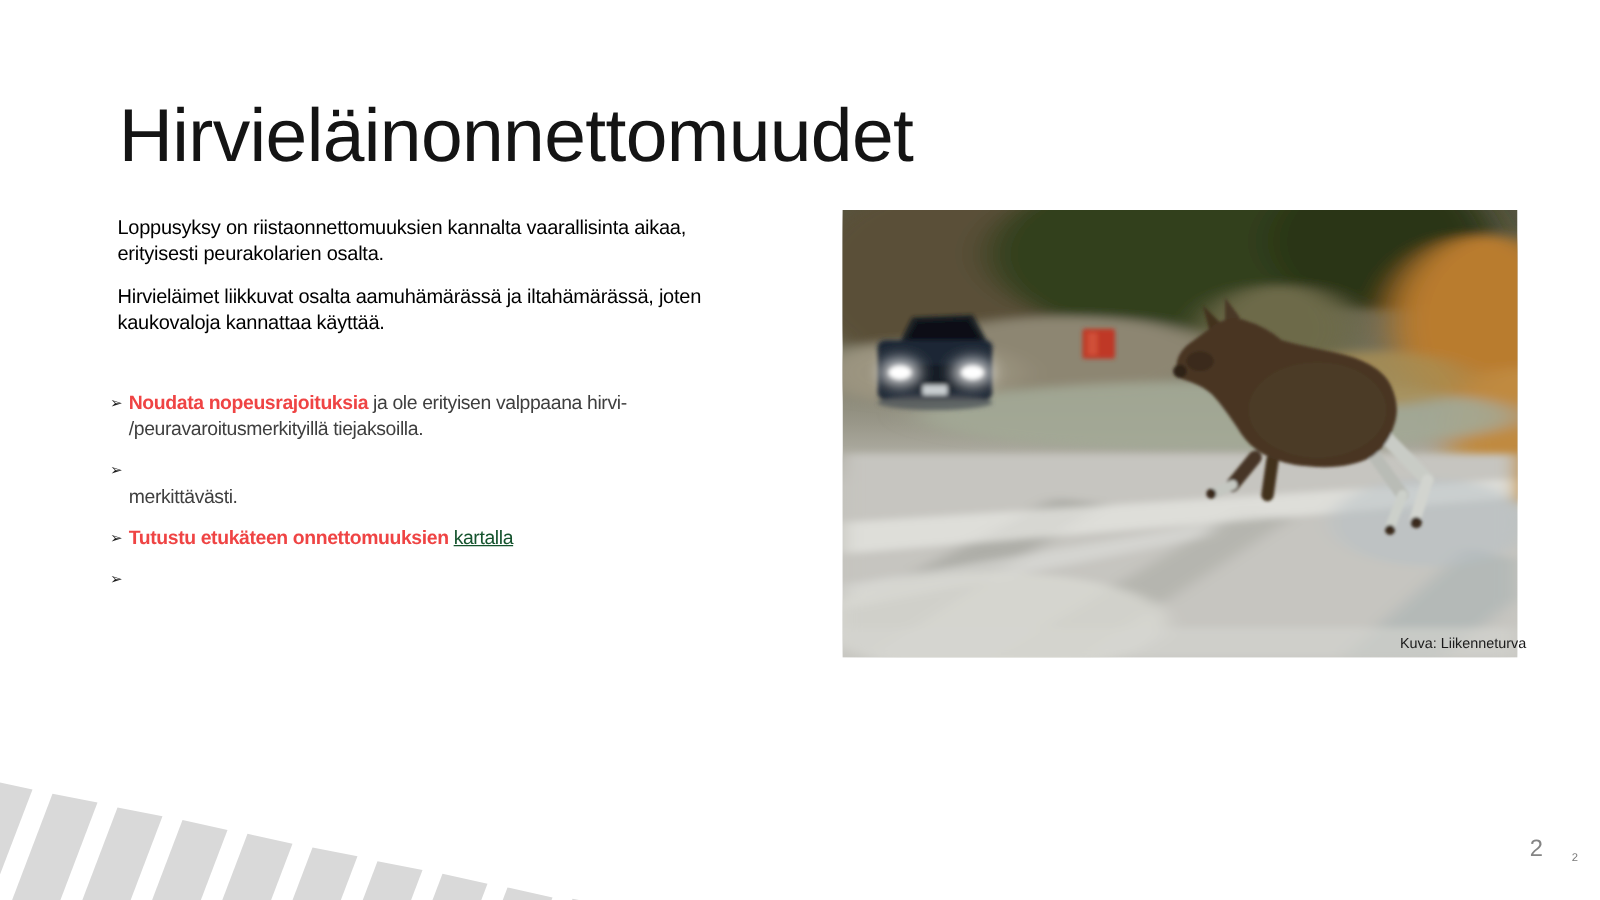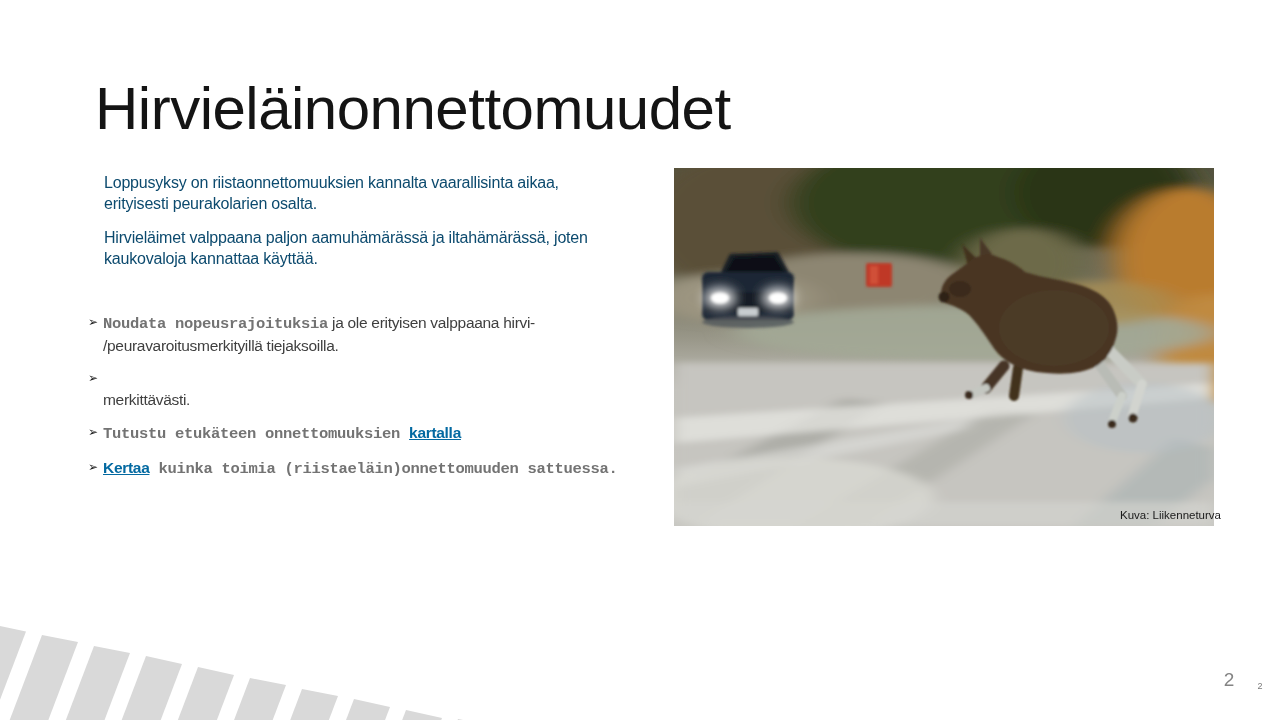--- a/index.html
+++ b/index.html
@@ -14,42 +14,42 @@
     position:absolute;left:95px;top:74px;
     font-size:60px;font-weight:400;color:#141414;
     letter-spacing:-0.5px;white-space:nowrap;
   }
 
   .content{
     position:absolute;left:88px;top:172px;width:600px;
   }
   .para{
     white-space:pre-line;
-    font-size:16px;line-height:21px;color:#0c4a6e;
+    font-size:16px;line-height:21px;color:#000000;
     letter-spacing:-0.2px;
-    margin:0 0 13px 16px;
+    margin:0 0 13px 6px;
   }
   .bullets{margin-top:43px;}
   .bullet{
     display:flex;align-items:flex-start;
     margin:0 0 12px 0;
   }
   .bullet-marker{
     flex:0 0 15px;
     font-family:"DejaVu Sans",sans-serif;
     font-size:12px;line-height:21px;color:#1a1a1a;
   }
   .bullet-text{
     white-space:pre-line;
     font-size:15.5px;line-height:21px;letter-spacing:-0.3px;
     color:#3f3f3f;
   }
-  .bullet-text .b{font-weight:700;color:#737373;font-family:Liberation Mono, monospace;}
+  .bullet-text .b{font-weight:700;color:#ef4444;}
   .bullet-text a{
-    font-weight:700;color:#0369a1;text-decoration:underline;cursor:pointer;
+    font-weight:400;color:#14532d;text-decoration:underline;cursor:pointer;
   }
 
   .photo{
     position:absolute;left:674px;top:168px;width:540px;height:358px;
     display:block;
   }
   .photo-caption{
     position:absolute;left:674px;top:509px;width:547px;
     text-align:right;font-size:11.5px;color:#1a1a1a;
   }
@@ -70,21 +70,21 @@
 </head>
 <body>
 
 <div class="slide">
 
   <div class="title">Hirvieläinonnettomuudet</div>
 
   <div class="content">
     <p class="para">Loppusyksy on riistaonnettomuuksien kannalta vaarallisinta aikaa,
 erityisesti peurakolarien osalta.</p>
-    <p class="para">Hirvieläimet valppaana paljon aamuhämärässä ja iltahämärässä, joten
+    <p class="para">Hirvieläimet liikkuvat osalta aamuhämärässä ja iltahämärässä, joten
 kaukovaloja kannattaa käyttää.</p>
 
     <div class="bullets">
 
       <div class="bullet">
         <span class="bullet-marker">➢</span>
         <span class="bullet-text"><span class="b">Noudata nopeusrajoituksia</span><span> ja ole erityisen valppaana hirvi-
 /peuravaroitusmerkityillä tiejaksoilla.</span></span>
       </div>
 
@@ -94,21 +94,20 @@
 merkittävästi.</span></span>
       </div>
 
       <div class="bullet">
         <span class="bullet-marker">➢</span>
         <span class="bullet-text"><span class="b">Tutustu etukäteen onnettomuuksien </span><a>kartalla</a></span>
       </div>
 
       <div class="bullet">
         <span class="bullet-marker">➢</span>
-        <span class="bullet-text"><a>Kertaa</a><span class="b"> kuinka toimia (riistaeläin)onnettomuuden sattuessa.</span></span>
       </div>
 
     </div>
   </div>
 
   <svg class="photo" viewBox="0 0 540 358" aria-hidden="true">
     <defs>
       <clipPath id="pclip">
           <rect x="0" y="0" width="540" height="358"></rect>
         </clipPath>

